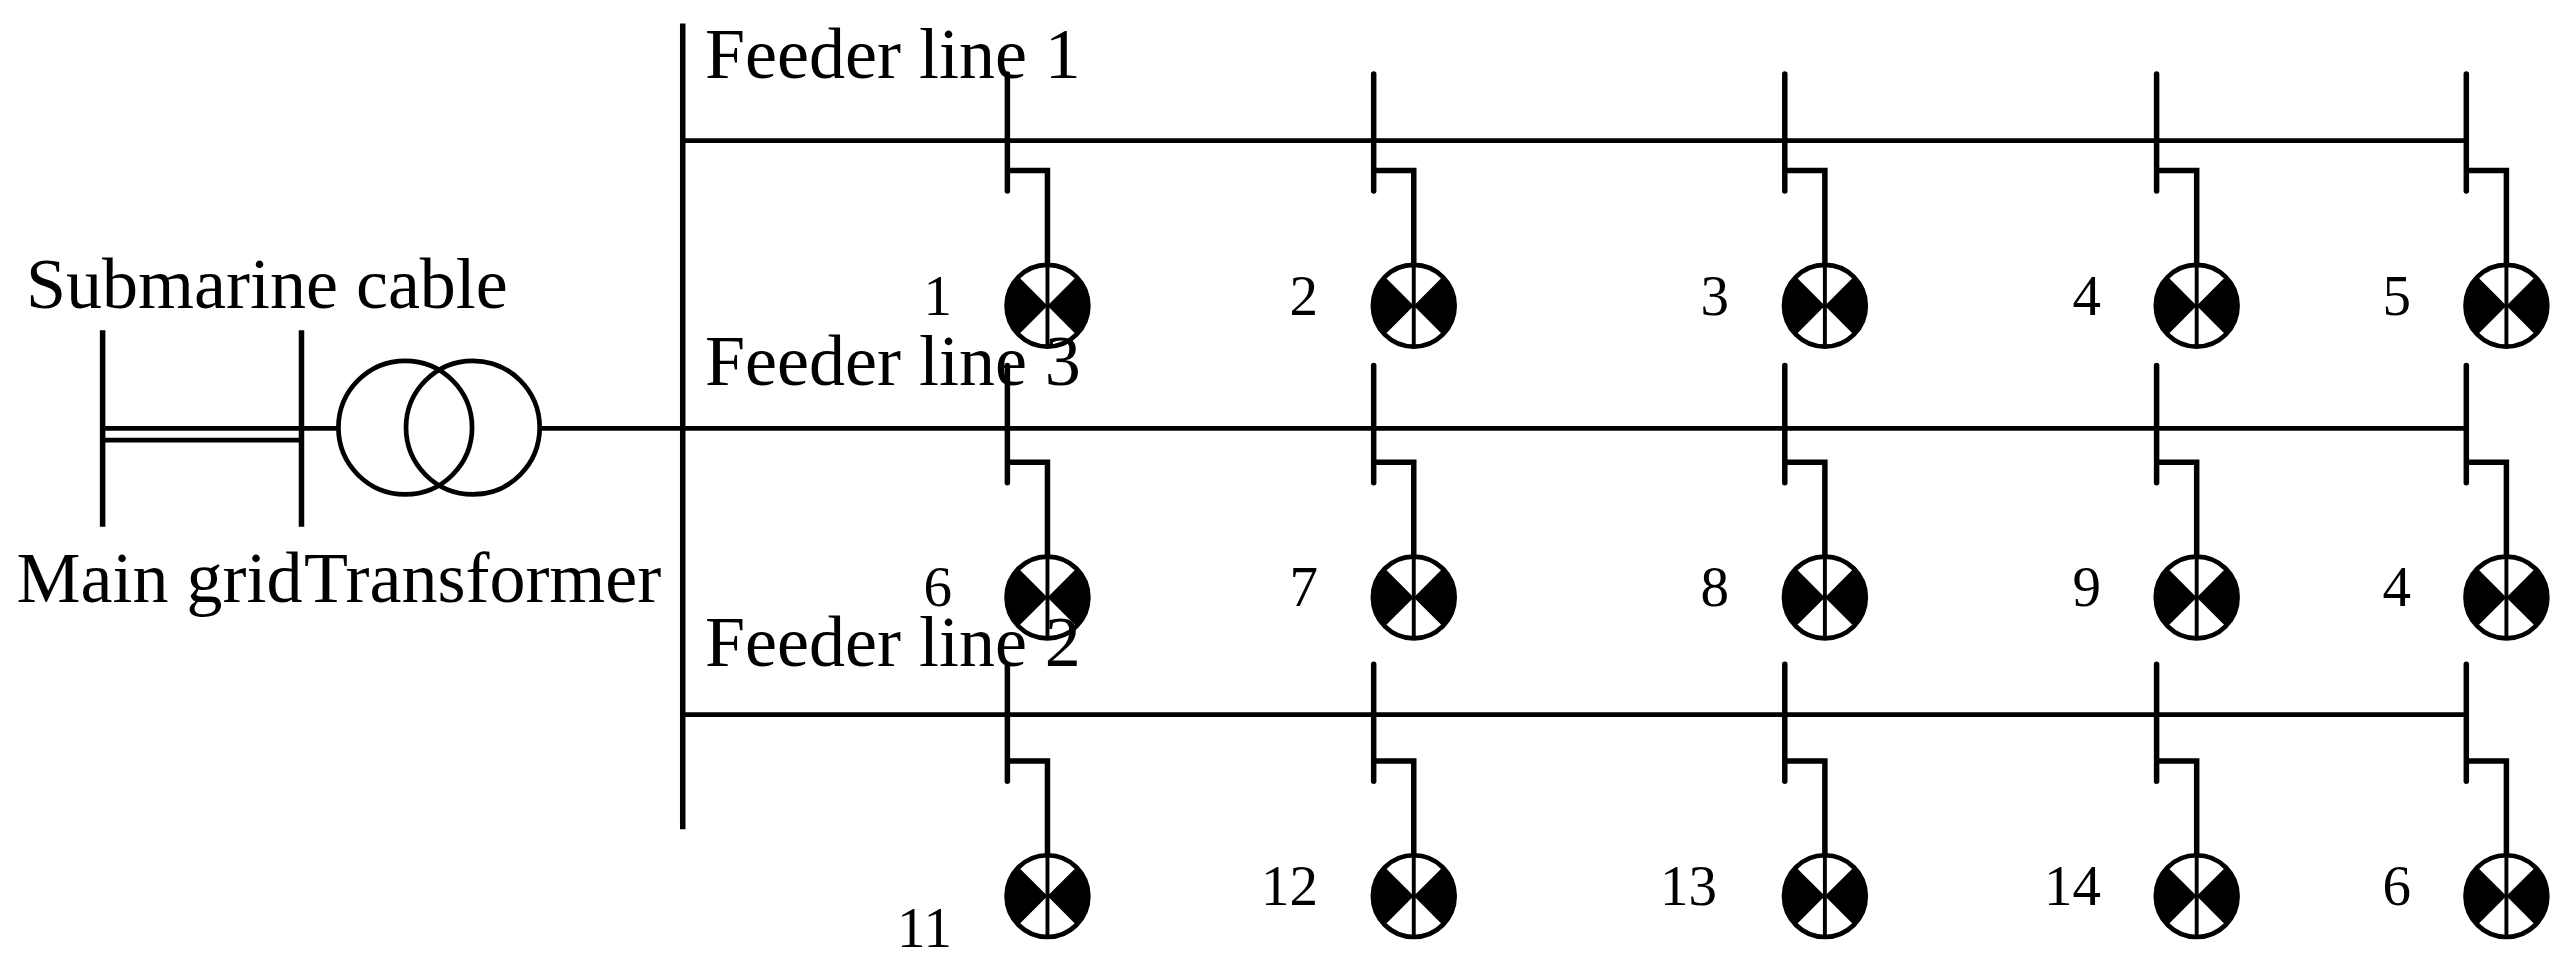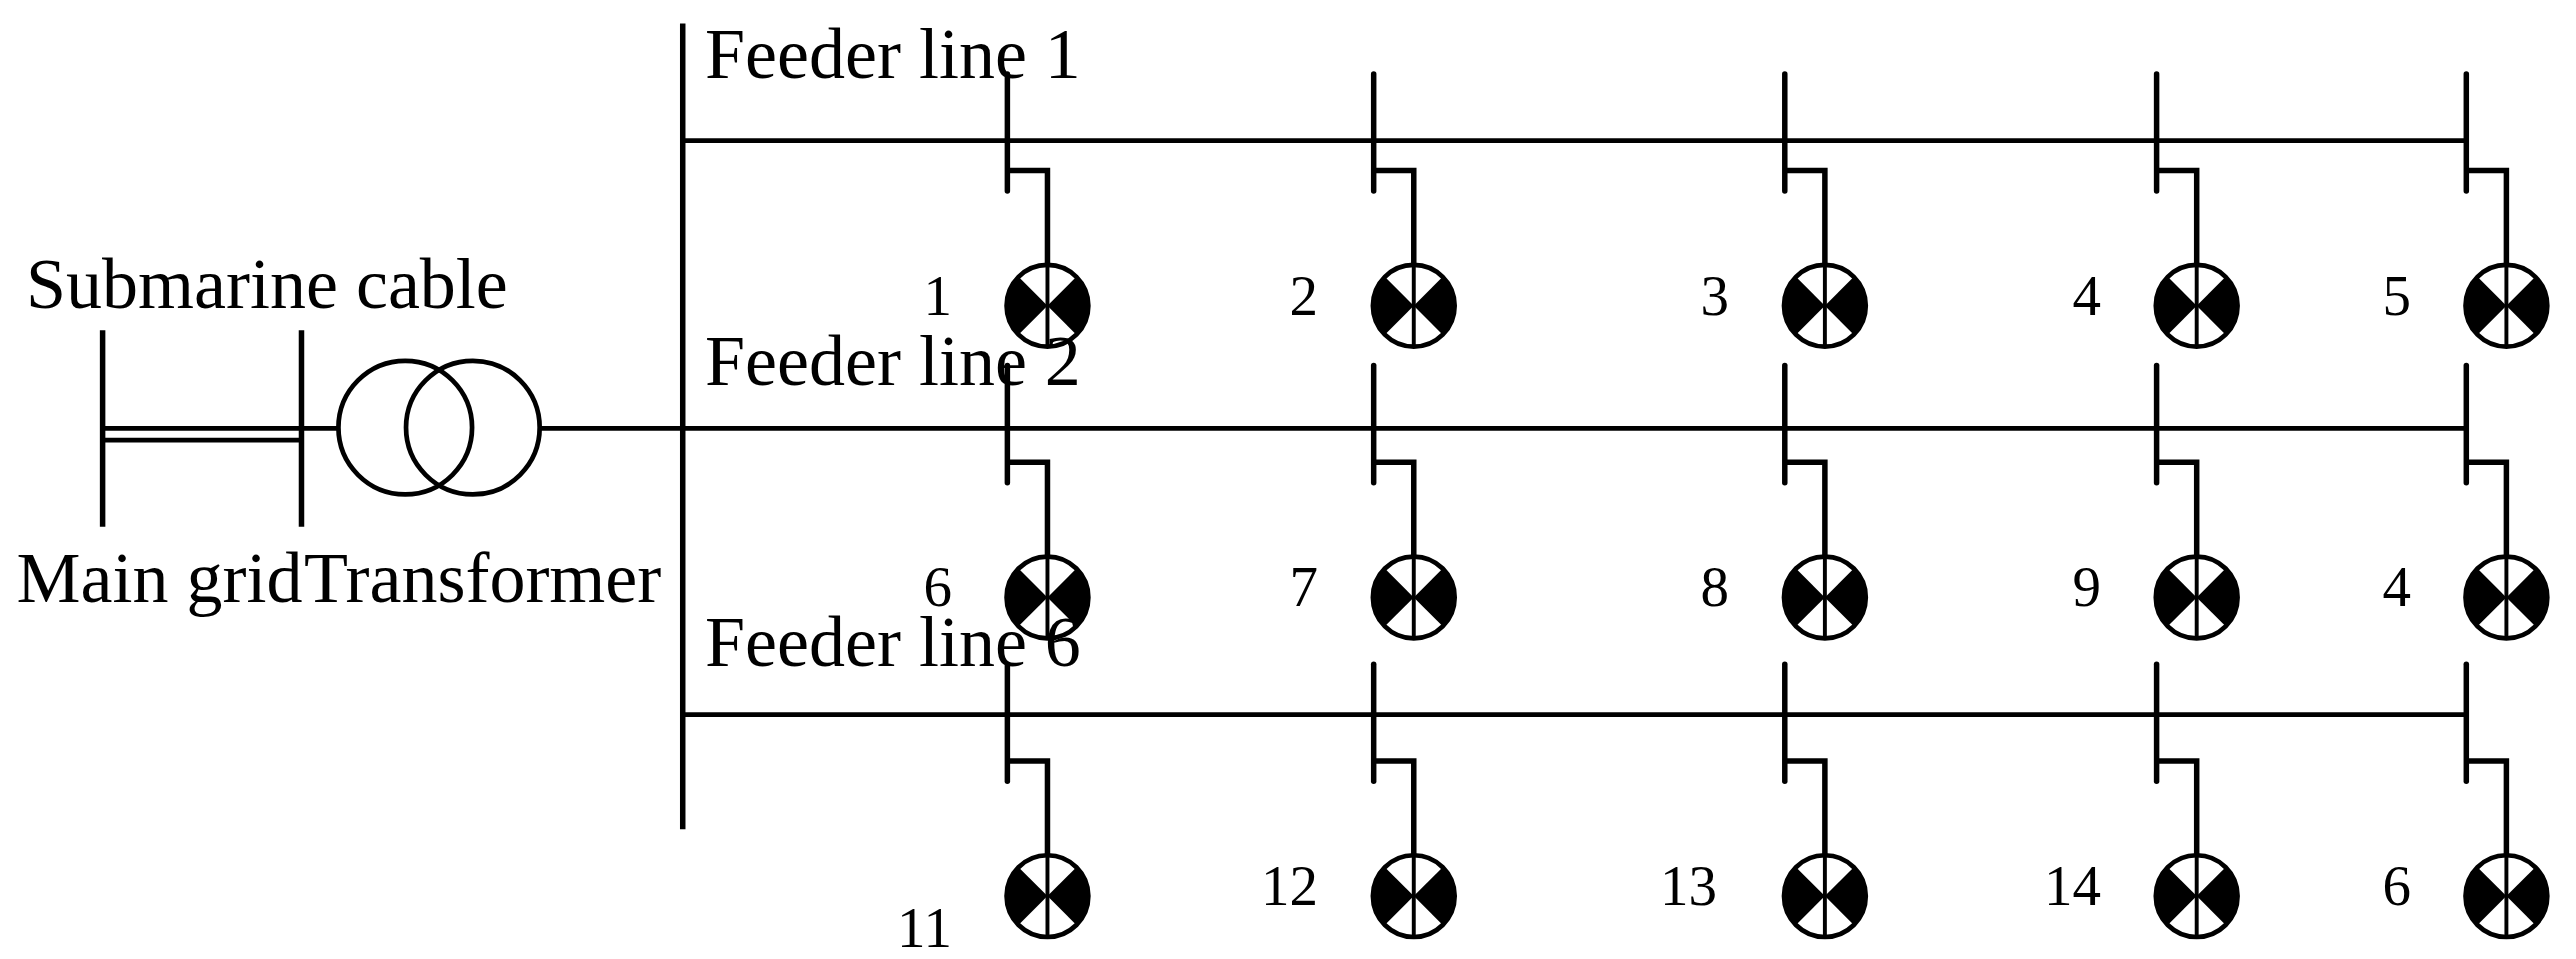--- a/index.html
+++ b/index.html
@@ -154,23 +154,23 @@
     </svg>
 
   <div class="lbl" id="main-grid-label">Main grid</div>
 
   <div class="lbl" id="submarine-cable-label">Submarine cable</div>
 
   <div class="lbl" id="transformer-label">Transformer</div>
 
   <div class="lbl feeder-label-0">Feeder line 1</div>
 
-  <div class="lbl feeder-label-1">Feeder line 2</div>
+  <div class="lbl feeder-label-1">Feeder line 3</div>
 
-  <div class="lbl feeder-label-2">Feeder line 6</div>
+  <div class="lbl feeder-label-2">Feeder line 2</div>
 
   <div id="turbine-numbers">
       <div class="turbine-number" style="left: 818px; top: 267px;">1</div>
       <div class="turbine-number" style="left: 1184px; top: 267px;">2</div>
       <div class="turbine-number" style="left: 1595px; top: 267px;">3</div>
       <div class="turbine-number" style="left: 1967px; top: 267px;">4</div>
       <div class="turbine-number" style="left: 2277px; top: 267px;">5</div>
       <div class="turbine-number" style="left: 818px; top: 558px;">6</div>
       <div class="turbine-number" style="left: 1184px; top: 558px;">7</div>
       <div class="turbine-number" style="left: 1595px; top: 558px;">8</div>

